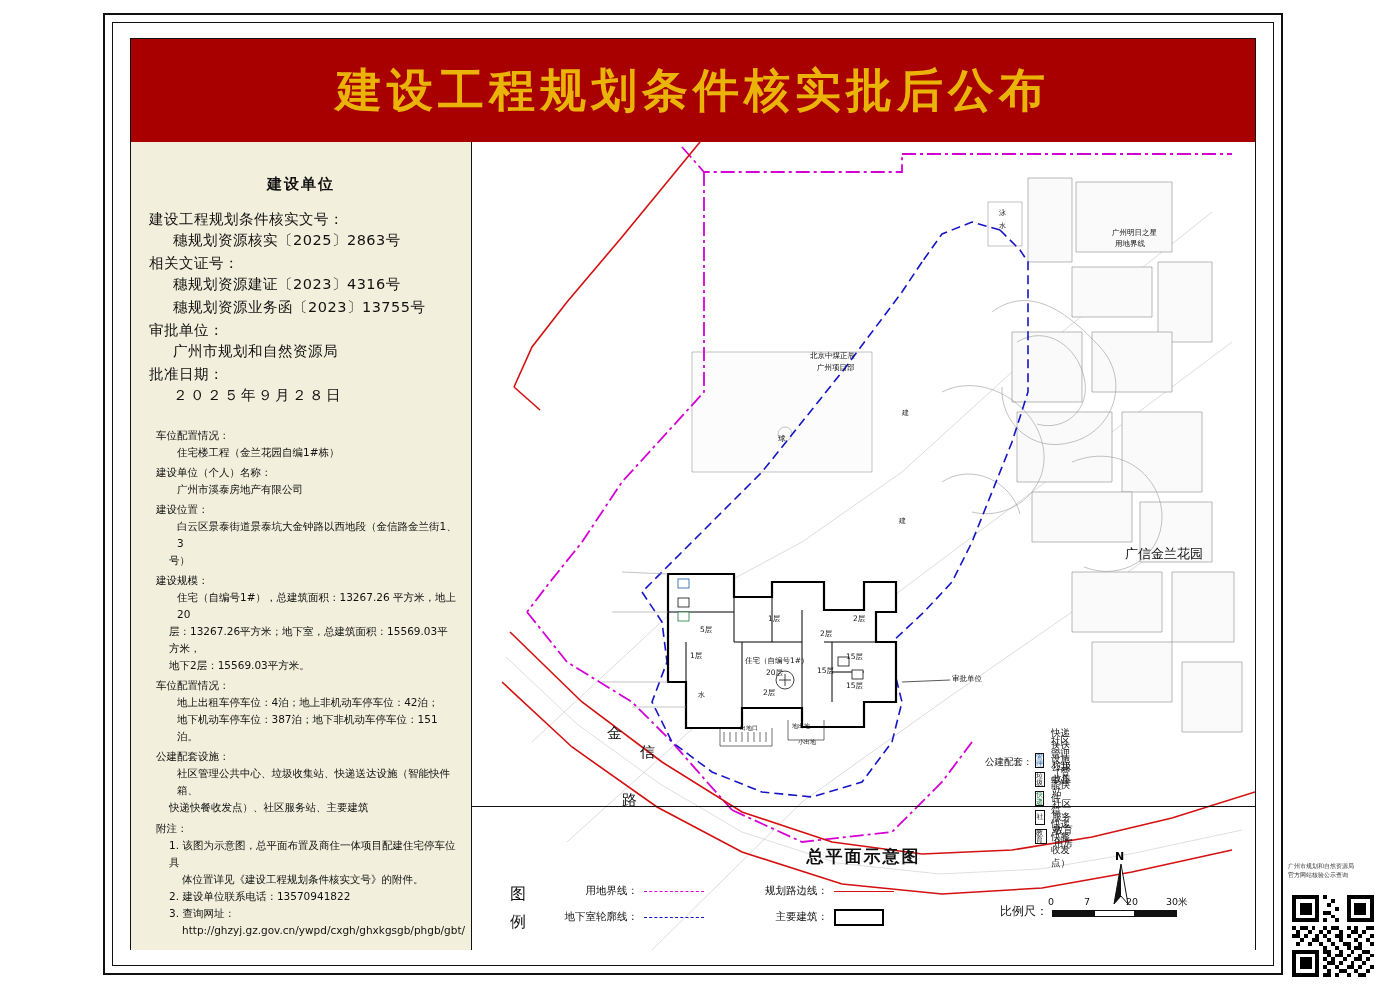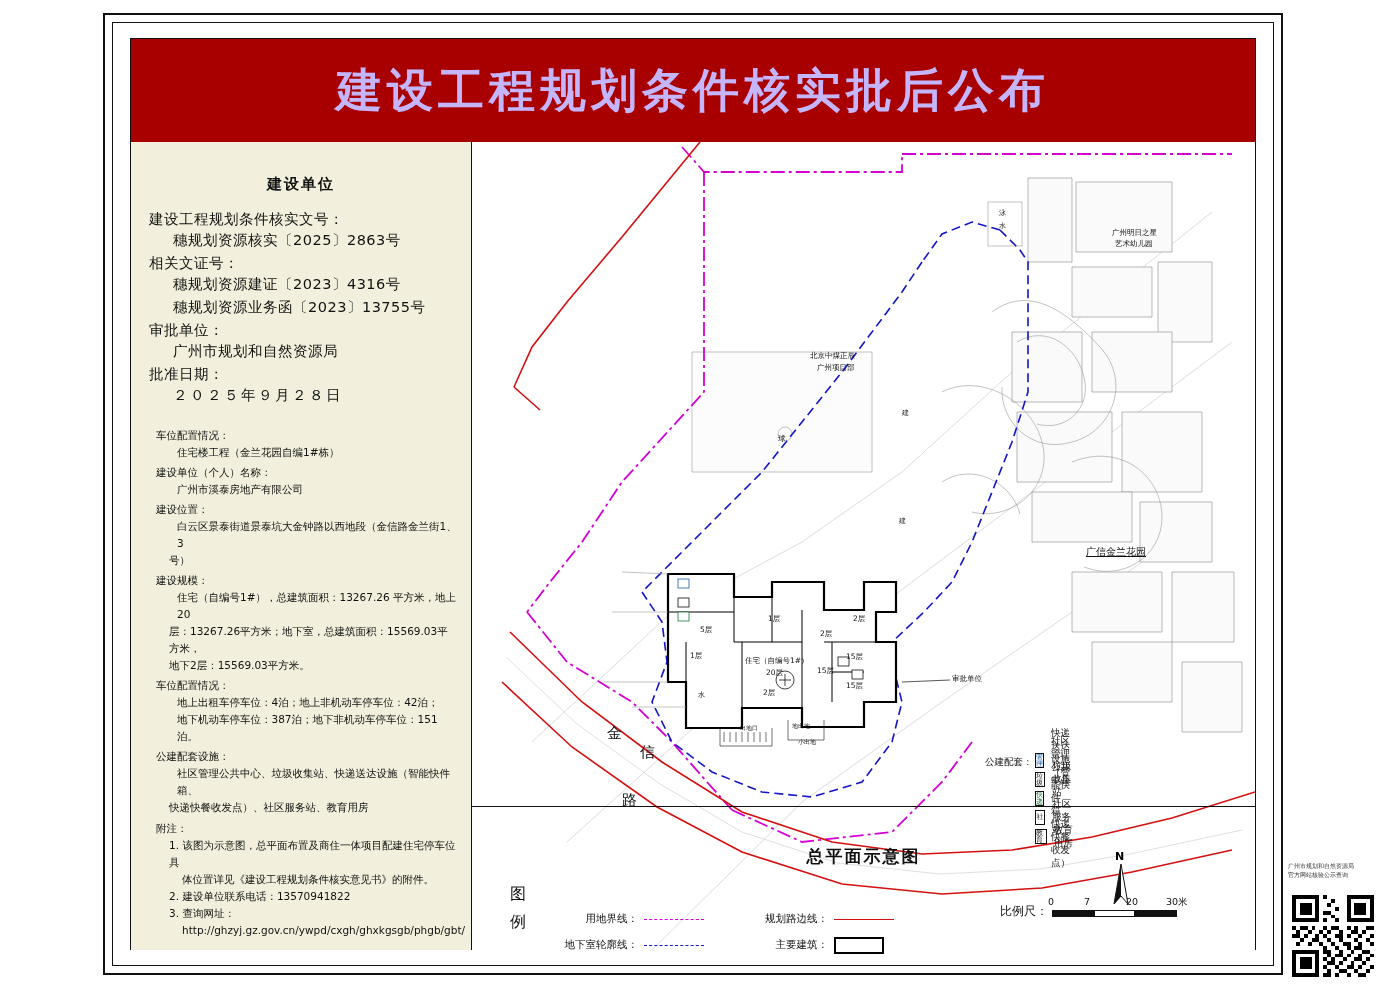--- a/index.html
+++ b/index.html
@@ -54,21 +54,21 @@
     display: flex;
     align-items: center;
     justify-content: center;
     box-sizing: border-box;
   }
   .title-banner .title-text {
     font-family: "DejaVu Sans", sans-serif;
     font-size: 46px;
     font-weight: bold;
     letter-spacing: 5px;
-    color: #c4b5fd;
+    color: #eab308;
   }
   
   .left-panel {
     position: absolute;
     left: 131px; top: 142px;
     width: 341px; height: 808px;
     background: #f2f0dc;
     border-right: 1px solid #111;
     box-sizing: border-box;
     padding: 0;
@@ -167,21 +167,20 @@
     color: #111;
     letter-spacing: 1px;
   }
   .legend-grid {
     position: absolute;
     left: 560px; top: 878px;
     width: 380px;
     font-family: "DejaVu Sans", sans-serif;
     font-size: 10.5px;
     color: #111;
-    margin-top: 28px;
   }
   .legend-row { display: flex; align-items: center; height: 26px; }
   .legend-cell { display: flex; align-items: center; width: 190px; }
   .legend-cell .lc-label { width: 78px; text-align: right; padding-right: 6px; }
   .legend-line { width: 60px; height: 0; }
   .l-dashdot { border-top: 1.6px dashed #d400d4; }
   .l-dash { border-top: 1.6px dashed #1515c8; }
   .l-solid-red { border-top: 1.6px solid #d41010; }
   .l-build { width: 46px; height: 13px; border: 2px solid #000; }
   
@@ -301,29 +300,29 @@
       <div class="d-val">住宅（自编号1#），总建筑面积：13267.26 平方米，地上20</div>
       <div class="d-val2">层：13267.26平方米；地下室，总建筑面积：15569.03平方米，</div>
       <div class="d-val2">地下2层：15569.03平方米。</div>
 
       <div class="d-label">车位配置情况：</div>
       <div class="d-val">地上出租车停车位：4泊；地上非机动车停车位：42泊；</div>
       <div class="d-val">地下机动车停车位：387泊；地下非机动车停车位：151泊。</div>
 
       <div class="d-label">公建配套设施：</div>
       <div class="d-val">社区管理公共中心、垃圾收集站、快递送达设施（智能快件箱、</div>
-      <div class="d-val2">快递快餐收发点）、社区服务站、教育用房</div>
+      <div class="d-val2">快递快餐收发点）、社区服务站、主要建筑</div>
 
       <div class="notes-label">附注：</div>
 
       <div class="note-item">
         <span>1.</span>
         <span>该图为示意图，总平面布置及商住一体项目配建住宅停车位具</span>
       </div>
-      <div class="note-sub">体位置详见《建设工程规划条件核实意见书》的附件。</div>
+      <div class="note-sub">体位置详见《建设工程规划条件核实文号》的附件。</div>
 
       <div class="note-item">
         <span>2.</span>
         <span>建设单位联系电话：13570941822</span>
       </div>
 
       <div class="note-item">
         <span>3.</span>
         <span>查询网址：</span>
       </div>
@@ -476,24 +475,24 @@
 
       <g stroke="#9a9a9a" stroke-width="0.6" fill="none">
         <path d="M150 430 L196 432"></path>
         <path d="M140 470 L196 470"></path>
         <path d="M130 540 L196 540"></path>
         <path d="M160 565 L214 565"></path>
       </g>
     </svg>
 
     <div class="map-label" style="left:640px; top:86px; font-size:7.5px;">广州明日之星</div>
-    <div class="map-label" style="left:643px; top:97px; font-size:7.5px;">艺术幼儿园</div>
+    <div class="map-label" style="left:643px; top:97px; font-size:7.5px;">用地界线</div>
     <div class="map-label" style="left:338px; top:209px; font-size:7.5px;">北京中煤正辰</div>
     <div class="map-label" style="left:345px; top:221px; font-size:7.5px;">广州项目部</div>
-    <div class="map-label" style="left:614px; top:403px; font-size:10px;text-decoration:underline;">广信金兰花园</div>
+    <div class="map-label" style="left:653px; top:403px; font-size:13px;">广信金兰花园</div>
     <div class="map-label" style="left:273px; top:514px; font-size:7.5px;">住宅（自编号1#）</div>
     <div class="map-label" style="left:480px; top:532px; font-size:7.5px;">审批单位</div>
     <div class="map-label" style="left:135px; top:582px; font-size:15px;">金</div>
     <div class="map-label" style="left:168px; top:601px; font-size:15px;">信</div>
     <div class="map-label" style="left:150px; top:649px; font-size:15px;">路</div>
     <div class="map-label" style="left:306px; top:292px; font-size:7.5px;">球</div>
     <div class="map-label" style="left:430px; top:266px; font-size:7px;">建</div>
     <div class="map-label" style="left:427px; top:374px; font-size:7px;">建</div>
     <div class="map-label" style="left:527px; top:66px; font-size:7px;">泳</div>
     <div class="map-label" style="left:527px; top:79px; font-size:7px;">水</div>

